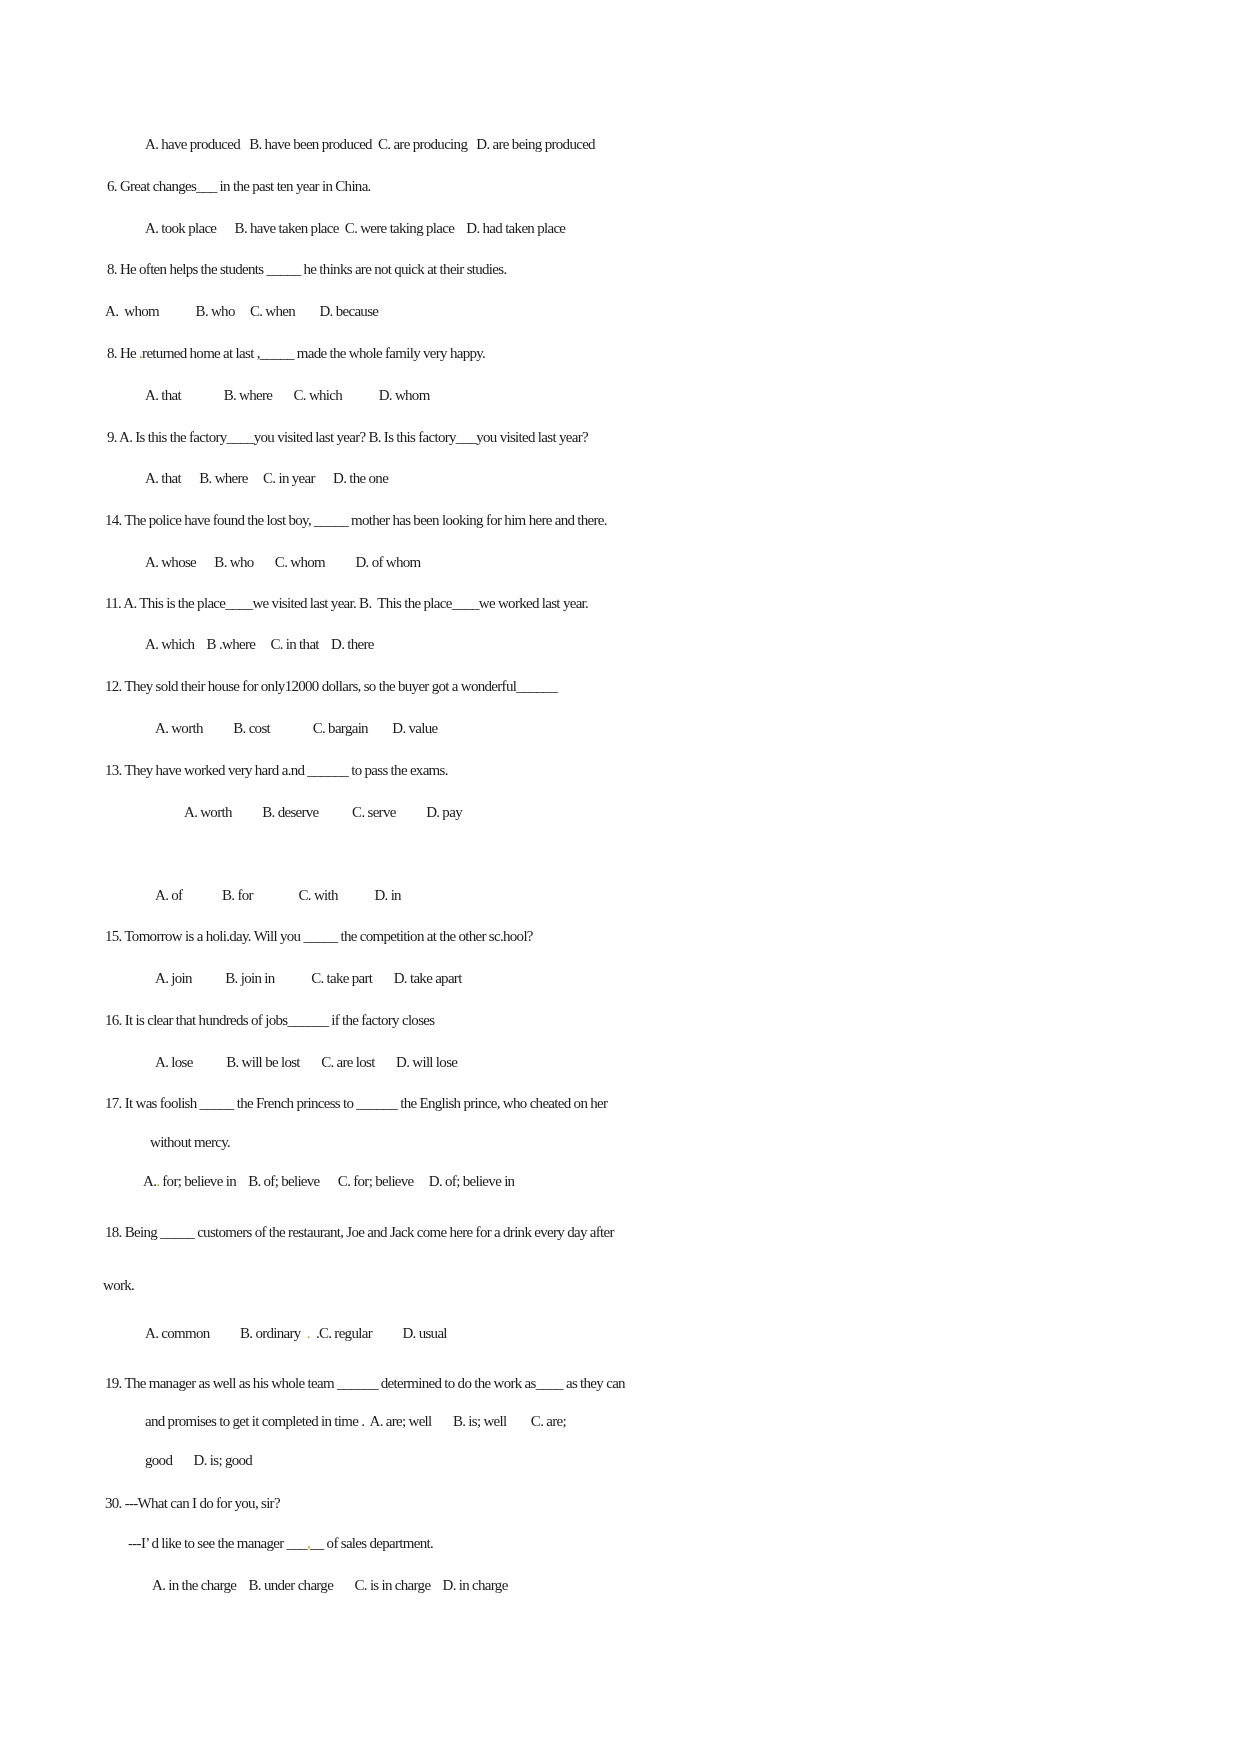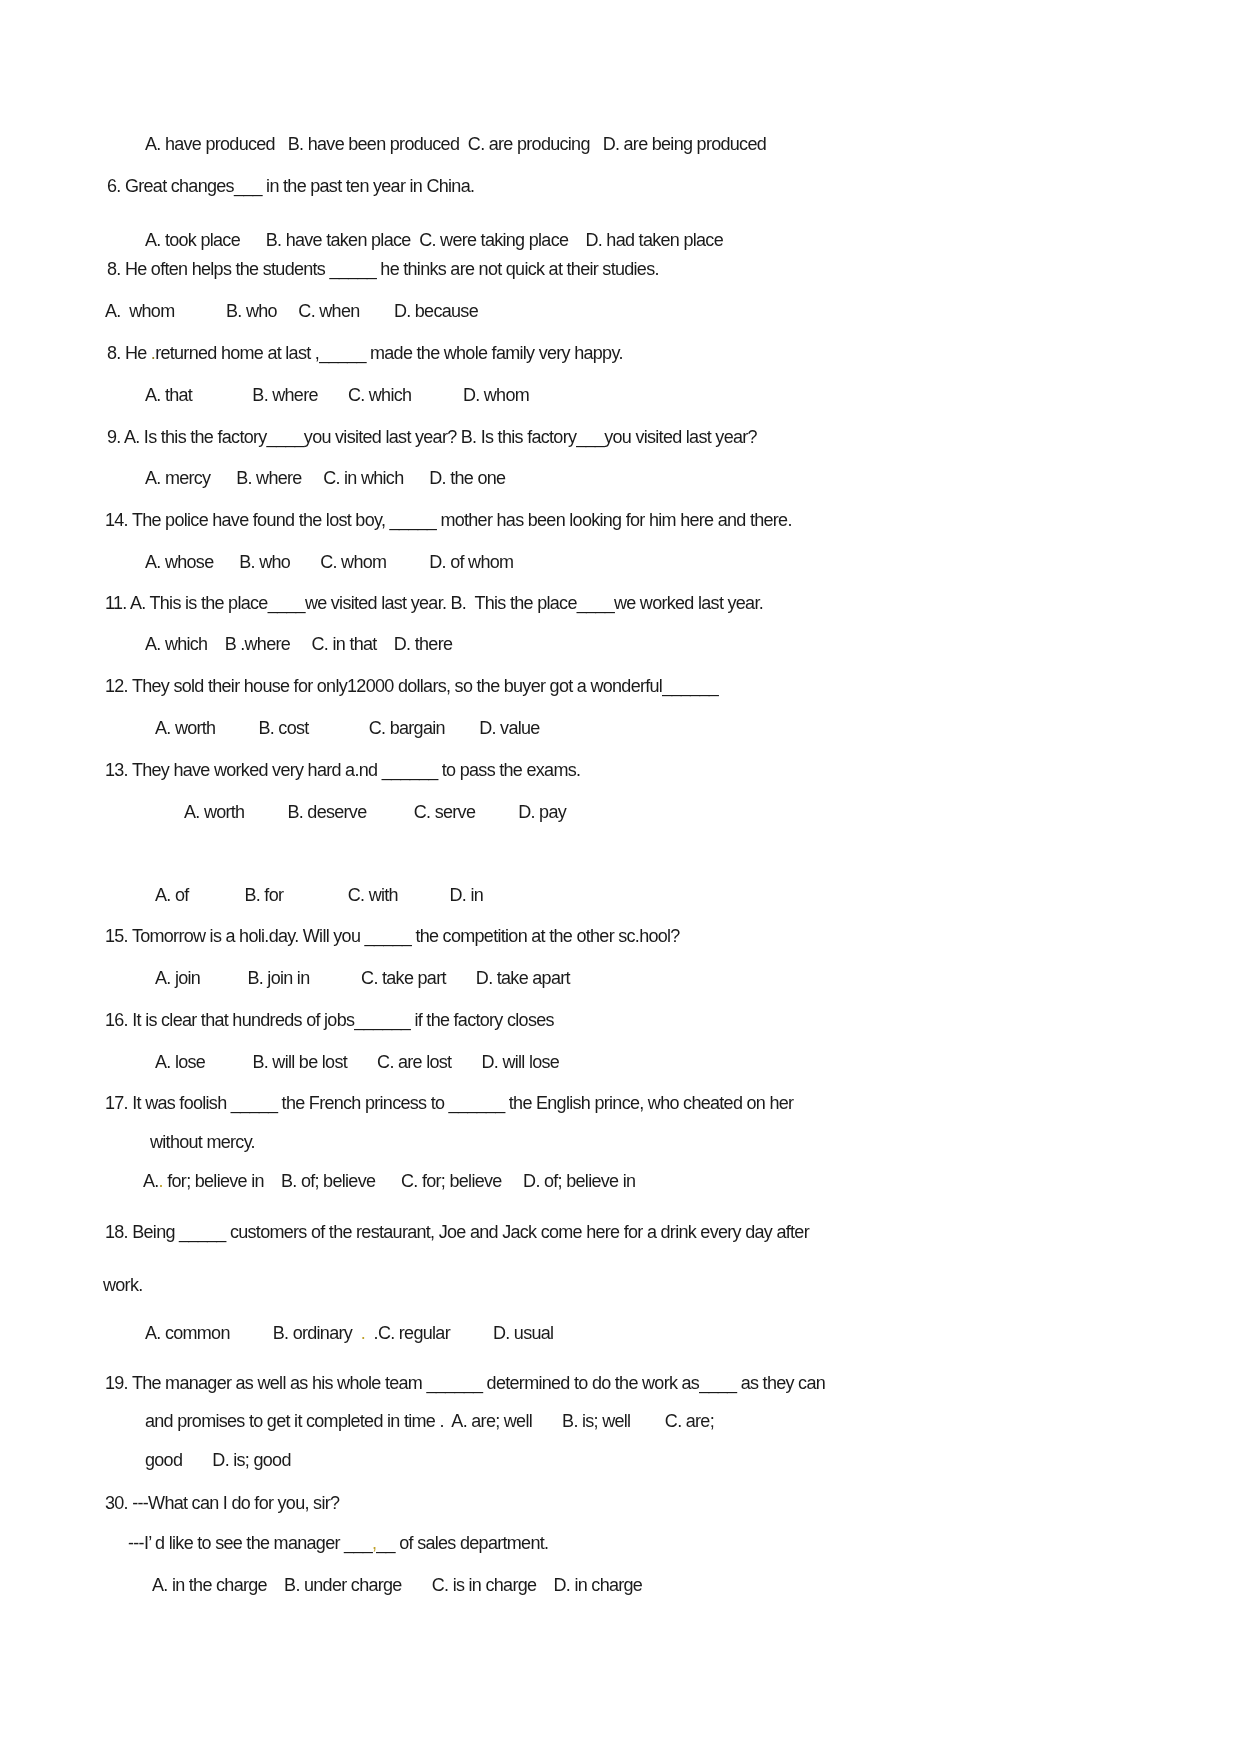--- a/index.html
+++ b/index.html
@@ -6,46 +6,46 @@
     margin: 0;
     padding: 0;
     background: #ffffff;
   }
   .page {
     position: relative;
     width: 1241px;
     height: 1754px;
     background: #ffffff;
     overflow: hidden;
-    font-family: Liberation Sans, sans-serif;
-    font-size: 18px;
+    font-family: Liberation Serif, serif;
+    font-size: 15px;
     letter-spacing: -0.7px;
     color: #1b1b1b;
   }
   .line {
     position: absolute;
     height: 26px;
     line-height: 26px;
     white-space: pre;
   }
   .line span { white-space: pre; }
 </style>
 </head>
 <body>
 
 <div class="page" style="background: rgb(255, 255, 255); color: rgb(27, 27, 27);">
     <div class="line" style="top: 131px; left: 145px;"><span>A. have produced   B. have been produced  C. are producing   D. are being produced</span></div>
     <div class="line" style="top: 173px; left: 107px;"><span>6. Great changes___ in the past ten year in China.</span></div>
-    <div class="line" style="top: 215px; left: 145px; margin-top: 12px;"><span>A. took place      B. have taken place  C. were taking place    D. had taken place</span></div>
+    <div class="line" style="top: 215px; left: 145px;"><span>A. took place      B. have taken place  C. were taking place    D. had taken place</span></div>
     <div class="line" style="top: 256px; left: 107px;"><span>8. He often helps the students _____ he thinks are not quick at their studies.</span></div>
     <div class="line" style="top: 298px; left: 105px;"><span>A.  whom            B. who     C. when        D. because</span></div>
     <div class="line" style="top: 340px; left: 107px;"><span>8. He </span><span style="color: rgb(143, 125, 30);">.</span><span>returned home at last ,_____ made the whole family very happy.</span></div>
     <div class="line" style="top: 382px; left: 145px;"><span>A. that              B. where       C. which            D. whom</span></div>
     <div class="line" style="top: 424px; left: 107px;"><span>9. A. Is this the factory____you visited last year? B. Is this factory___you visited last year?</span></div>
-    <div class="line" style="top: 465px; left: 145px;"><span>A. mercy      B. where     C. in which      D. the one</span></div>
+    <div class="line" style="top: 465px; left: 145px;"><span>A. that      B. where     C. in year      D. the one</span></div>
     <div class="line" style="top: 507px; left: 105px;"><span>14. The police have found the lost boy, _____ mother has been looking for him here and there.</span></div>
     <div class="line" style="top: 549px; left: 145px;"><span>A. whose      B. who       C. whom          D. of whom</span></div>
     <div class="line" style="top: 590px; left: 105px;"><span>11. A. This is the place____we visited last year. B.  This the place____we worked last year.</span></div>
     <div class="line" style="top: 631px; left: 145px; text-align: center;"><span>A. which    B .where     C. in that    D. there</span></div>
     <div class="line" style="top: 673px; left: 105px;"><span>12. They sold their house for only12000 dollars, so the buyer got a wonderful______</span></div>
     <div class="line" style="top: 715px; left: 155px;"><span>A. worth          B. cost              C. bargain        D. value</span></div>
     <div class="line" style="top: 757px; left: 105px;"><span>13. They have worked very hard a.nd ______ to pass the exams.</span></div>
     <div class="line" style="top: 799px; left: 140px; margin-left: 44px;"><span>A. worth          B. deserve           C. serve          D. pay</span></div>
     <div class="line" style="top: 882px; left: 155px; text-align: center;"><span>A. of             B. for               C. with            D. in</span></div>
     <div class="line" style="top: 923px; left: 105px;"><span>15. Tomorrow is a holi.day. Will you _____ the competition at the other sc.hool?</span></div>

